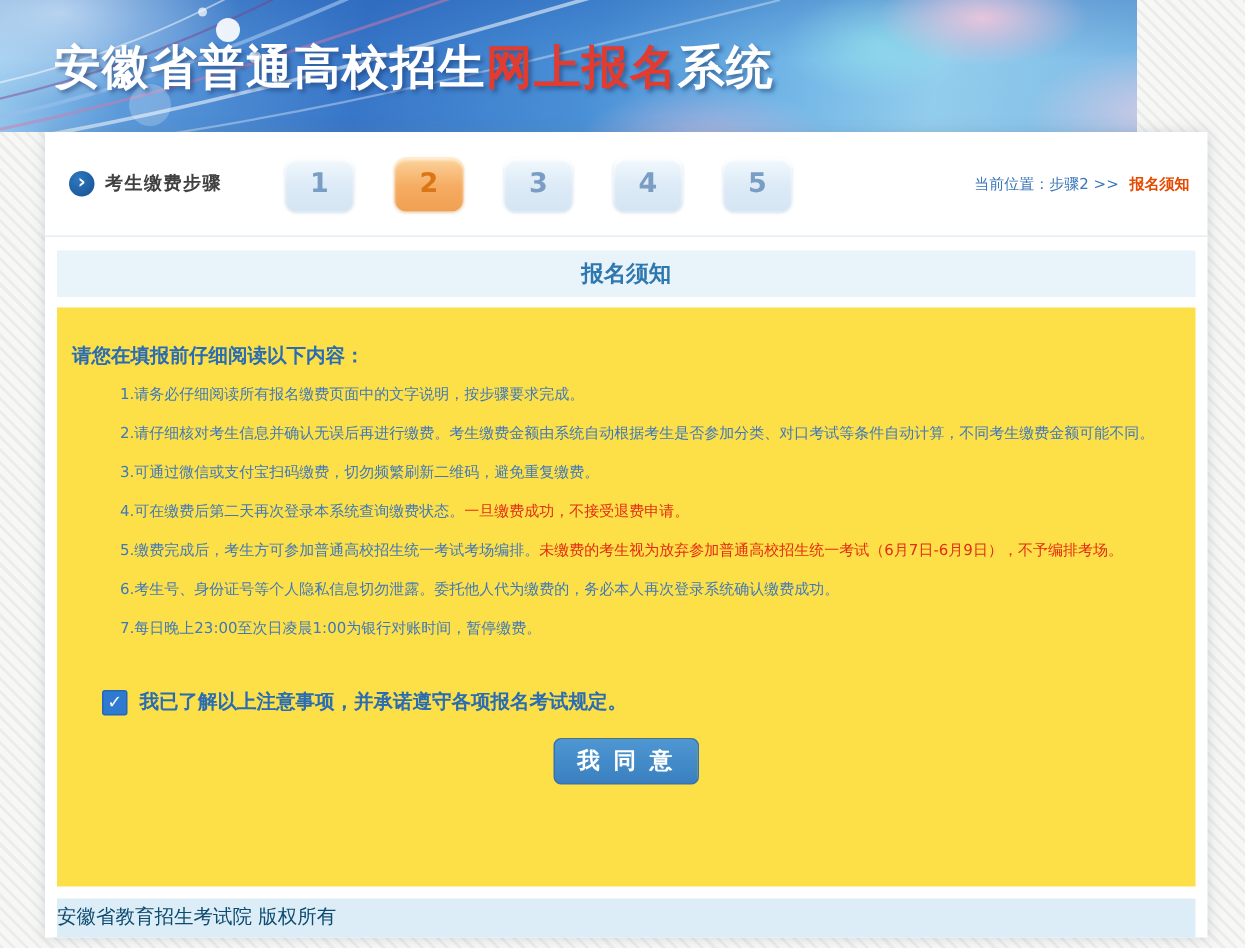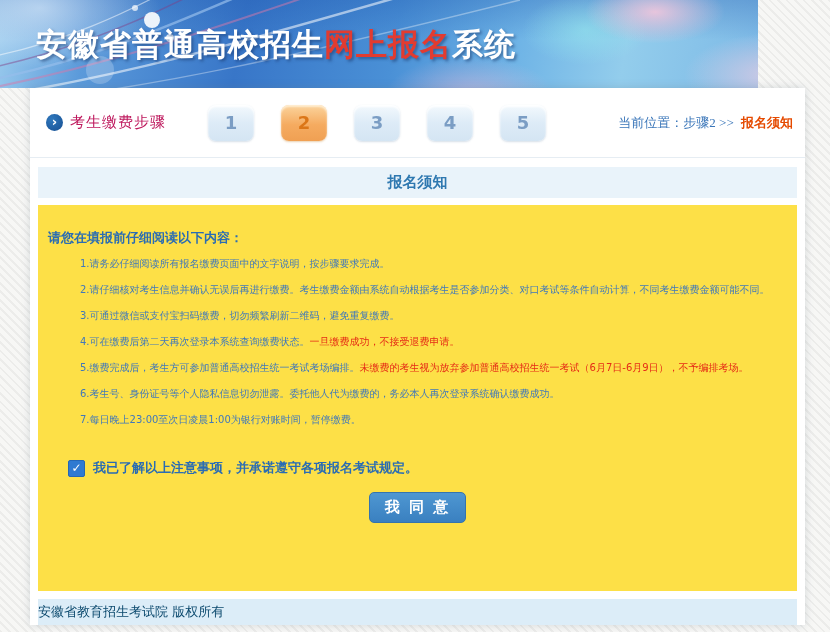--- a/index.html
+++ b/index.html
@@ -42,36 +42,36 @@
     display: flex; align-items: center; height: 69px; padding: 0 10px;
     border-bottom: 1px solid #e6edf3;
   }
   .step-title { display: flex; align-items: center; margin-left: 6px; }
   .step-marker {
     width: 17px; height: 17px; border-radius: 50%;
     background: radial-gradient(circle at 35% 30%, #2f78bd, #174f92);
     color: #fff; font-size: 13px; font-weight: bold; line-height: 16px;
     text-align: center; margin-right: 7px;
   }
-  .step-title-text { font-size: 15px; font-weight: normal; color: #be185d; letter-spacing: 1px; }
+  .step-title-text { font-size: 12px; font-weight: bold; color: #404040; letter-spacing: 1px; }
   .steps { display: flex; margin-left: 42px; }
   .step-box {
     width: 46px; height: 36px; border-radius: 8px;
     display: flex; align-items: center; justify-content: center;
     font-size: 18px; font-weight: bold; color: #7b9dc4;
     background: linear-gradient(180deg, #f3f9fd 0%, #ddebf7 50%, #d4e5f3 100%);
     box-shadow: inset 0 2px 2px rgba(255,255,255,0.95), 0 1px 2px rgba(120,150,180,0.3);
   }
   .step-box + .step-box { margin-left: 27px; }
   .step-box.active {
     color: #db7618;
     background: linear-gradient(180deg, #fbd49d 0%, #f5ab60 55%, #f0a053 100%);
     box-shadow: inset 0 2px 2px rgba(255,240,215,0.9), 0 1px 2px rgba(200,140,60,0.4);
   }
-  .breadcrumb { margin-left: auto; margin-right: 2px; font-size: 13px; white-space: nowrap; font-family: Liberation Serif, serif; }
+  .breadcrumb { margin-left: auto; margin-right: 2px; font-size: 10px; white-space: nowrap; }
   .bc-prefix { color: #3a76b9; }
   .bc-current { color: #e54a00; font-weight: bold; margin-left: 4px; }
 
   
   .notice-title-bar {
     margin: 9px 8px 0; height: 31px; line-height: 31px;
     background: #e9f3fa; text-align: center;
     font-size: 15px; font-weight: bold; color: #2e78b0;
   }
 

